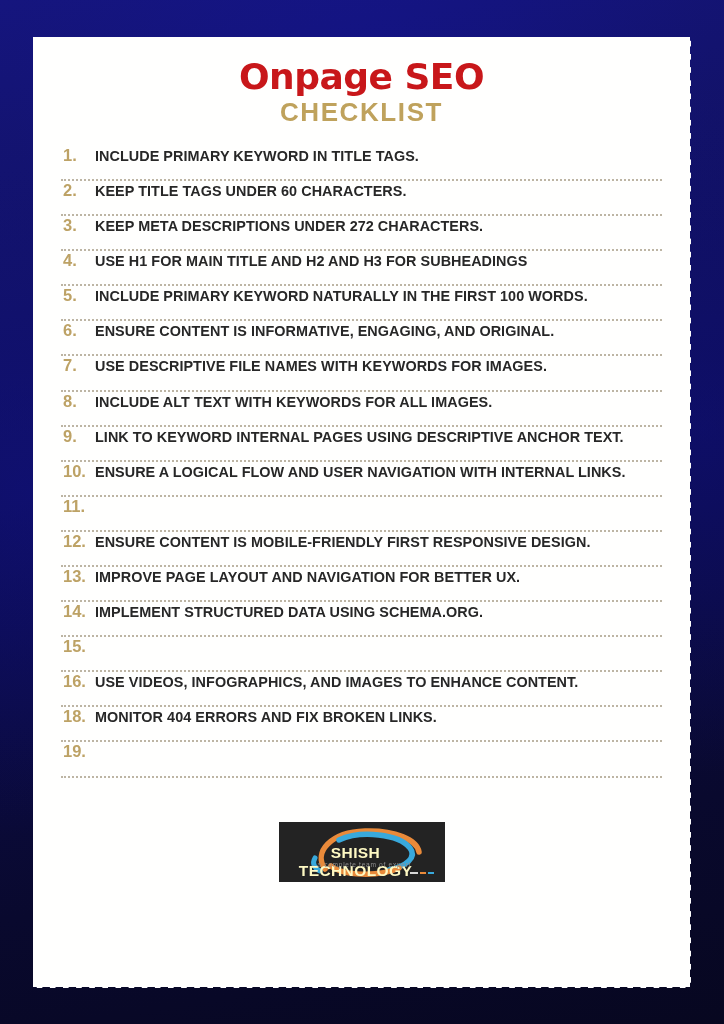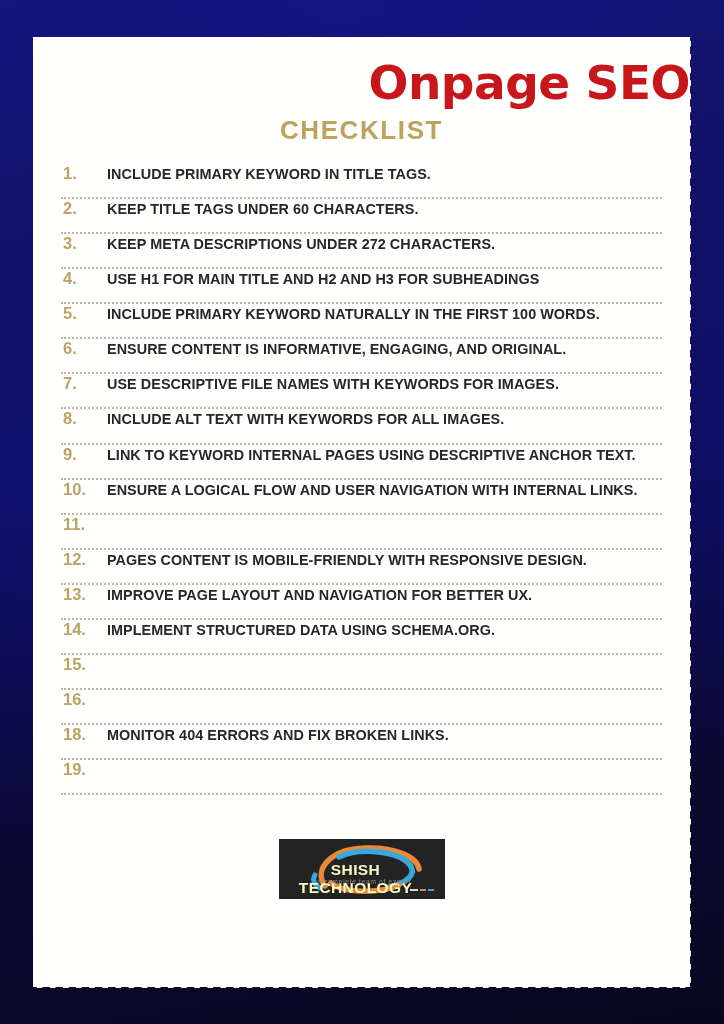--- a/index.html
+++ b/index.html
@@ -64,31 +64,29 @@
   #card {
     position: absolute;
     inset: 0;
     background: #fffffe;
   }
 
   
   #header { padding-top: 21px; text-align: center; }
 
   #main-title {
-    font-size: 47px;
+    font-size: 36px;
     font-weight: bold;
     letter-spacing: -0.5px;
     line-height: 1.08;
     color: #c8171a;
     font-family: "DejaVu Sans", sans-serif;
-    text-align: right;
   }
 
   #sub-title {
-    margin-top: 6px;
     font-size: 26px;
     font-weight: bold;
     letter-spacing: 1.6px;
     color: #bfa25c;
     font-family: "Liberation Sans", sans-serif;
   }
 
   
   #checklist {
     margin: 18px 28px 0 28px;
@@ -113,21 +111,20 @@
     font-family: "Liberation Sans", sans-serif;
   }
 
   .item-text {
     color: #272727;
     font-size: 14.4px;
     font-weight: bold;
     letter-spacing: 0.05px;
     white-space: nowrap;
     font-family: "Liberation Sans", sans-serif;
-    margin-left: 12px;
   }
 
   
   #footer {
     margin-top: 44px;
     display: flex;
     justify-content: center;
   }
 
   #logo {
@@ -225,35 +222,36 @@
         </li>
         <li class="item-row">
           <span class="item-num">10.</span>
           <span class="item-text">ENSURE A LOGICAL FLOW AND USER NAVIGATION WITH INTERNAL LINKS.</span>
         </li>
         <li class="item-row">
           <span class="item-num">11.</span>
         </li>
         <li class="item-row">
           <span class="item-num">12.</span>
-          <span class="item-text">PAGES CONTENT IS MOBILE-FRIENDLY WITH RESPONSIVE DESIGN.</span>
+          <span class="item-text">ENSURE CONTENT IS MOBILE-FRIENDLY FIRST RESPONSIVE DESIGN.</span>
         </li>
         <li class="item-row">
           <span class="item-num">13.</span>
           <span class="item-text">IMPROVE PAGE LAYOUT AND NAVIGATION FOR BETTER UX.</span>
         </li>
         <li class="item-row">
           <span class="item-num">14.</span>
           <span class="item-text">IMPLEMENT STRUCTURED DATA USING SCHEMA.ORG.</span>
         </li>
         <li class="item-row">
           <span class="item-num">15.</span>
         </li>
         <li class="item-row">
           <span class="item-num">16.</span>
+          <span class="item-text">USE VIDEOS, INFOGRAPHICS, AND IMAGES TO ENHANCE CONTENT.</span>
         </li>
         <li class="item-row">
           <span class="item-num">18.</span>
           <span class="item-text">MONITOR 404 ERRORS AND FIX BROKEN LINKS.</span>
         </li>
         <li class="item-row">
           <span class="item-num">19.</span>
         </li>
       </ul>
 

